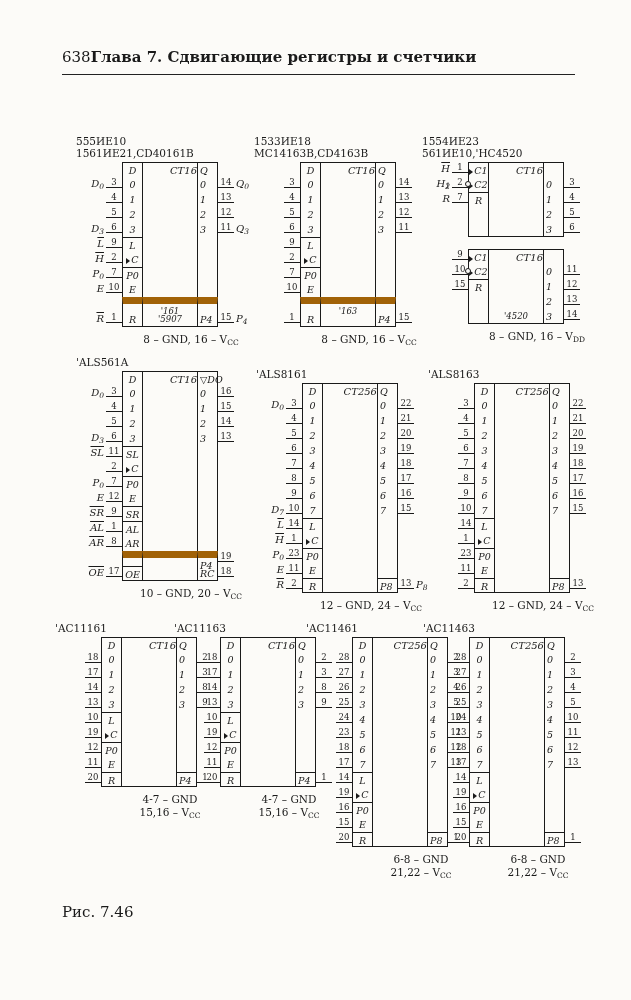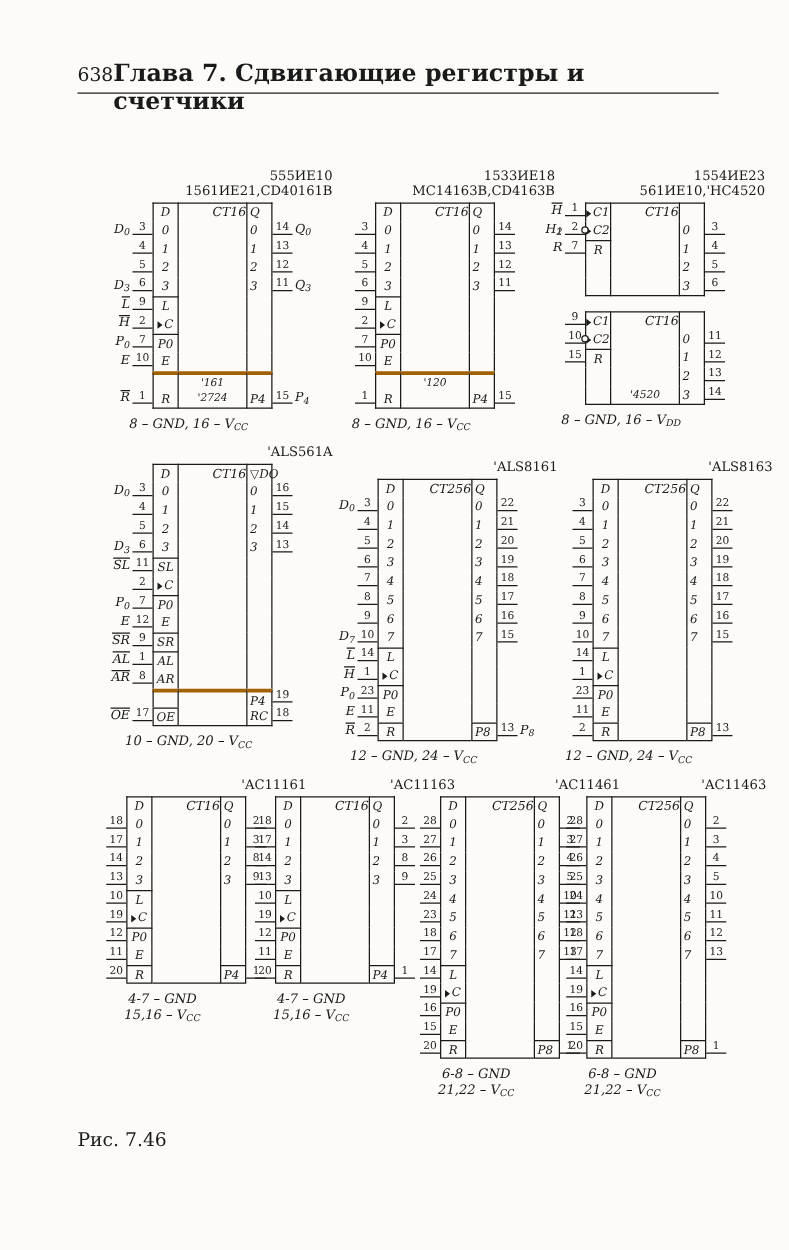--- a/index.html
+++ b/index.html
@@ -1,47 +1,47 @@
 <!DOCTYPE html>
 <html><head>
 <meta charset="utf-8">
 <style>
   *{margin:0;padding:0;box-sizing:border-box}
   html,body{width:631px;height:1000px}
   body{position:relative;background:#fcfbf8;color:#1a1a1a;font-family:"DejaVu Serif",serif;overflow:hidden}
   .hdr{position:absolute;left:62px;right:55px;top:48px;display:flex;align-items:baseline}
   .pagenum{font-size:15px}
-  .chap{font-size:19px;font-weight:bold}
+  .chap{font-size:15px;font-weight:bold}
   .rule{position:absolute;left:62px;right:56px;top:74px;border-top:1.6px solid #222}
   .figarea{position:absolute;inset:0}
   .caption{position:absolute;top:903px;left:62px;right:56px;text-align:left;font-size:15px}
 
   .chip{position:absolute}
-  .ctitle{margin-left:44px;width:98px;font-size:10.5px;line-height:12px;text-align:right}
+  .ctitle{margin-left:44px;width:98px;font-size:10.5px;line-height:12px;text-align:left}
   .ctitle div{white-space:nowrap;margin:0 -46px}
   .cbody{margin-top:3px}
   .cbody.gap{margin-top:12px}
   .crow{display:flex;height:15px}
   .crow span{display:block}
   .extl,.extr{width:28px;font-style:italic;font-size:10px;line-height:14px;align-self:flex-start;white-space:nowrap}
   .extl{text-align:right;padding-right:2px}
   .extr{text-align:left;padding-left:2px}
   .pinl,.pinr{width:16px;height:11px;align-self:flex-start;font-size:8.5px;line-height:11px;text-align:center}
   .stub{border-bottom:1.2px solid #1a1a1a}
   .cl,.cm,.cr{height:15px;font-style:italic;font-size:9.5px;line-height:15px}
   .cl{width:21px;border-left:1.4px solid #1a1a1a;border-right:1px solid #1a1a1a;position:relative;text-align:center}
   .cm{width:54px;text-align:center}
   .cr{width:21px;border-right:1.4px solid #1a1a1a;border-left:1px solid #1a1a1a;text-align:left;padding-left:2px;white-space:nowrap}
   .first .cl,.first .cm,.first .cr{border-top:1.4px solid #1a1a1a}
   .last .cl,.last .cm,.last .cr{border-bottom:1.4px solid #1a1a1a}
   .cl.sep,.cr.sep{border-top:1px solid #1a1a1a}
-  .hs .cl,.hs .cm,.hs .cr{border-top:3px solid #a16207}
+  .hs .cl,.hs .cm,.hs .cr{border-top:7px solid #a16207}
   .fn{display:block;font-size:10px;text-align:right}
   .midtxt{display:block;font-size:8.5px;text-align:center;line-height:14px}
-  .cnote{margin-left:24px;width:98px;margin-top:6px;font-size:10.5px;font-style:italic;text-align:center}
+  .cnote{margin-left:64px;width:98px;margin-top:6px;font-size:10.5px;text-align:center}
   .cnote div{white-space:nowrap;margin:0 -46px;line-height:13px}
   sub{font-size:7.5px;vertical-align:-2px}
   .ov{text-decoration:overline}
   .wedge{display:inline-block;width:0;height:0;border-left:4.5px solid #1a1a1a;border-top:3.5px solid transparent;border-bottom:3.5px solid transparent;margin-right:1px;vertical-align:middle}
   .bub{position:absolute;left:-4px;top:4px;width:6px;height:6px;border:1px solid #1a1a1a;border-radius:50%;background:#fcfbf8}
 </style>
 </head>
 <body>
 
 <div class="hdr">
@@ -155,21 +155,21 @@
           <span class="pinr"></span>
           <span class="extr"></span>
         </div>
         <div class="crow last">
           <span class="extl">
             <span class="ov">R</span>
           </span>
           <span class="pinl stub">1</span>
           <span class="cl">R</span>
           <span class="cm">
-            <span class="midtxt">'2724</span>
+            <span class="midtxt">'5907</span>
           </span>
           <span class="cr">P4</span>
           <span class="pinr stub">15</span>
           <span class="extr">P<sub>4</sub></span>
         </div>
       </div>
       <div class="cnote">
         <div>8 – GND, 16 – V<sub>CC</sub></div>
       </div>
     </div>
@@ -260,21 +260,21 @@
           <span class="cm"></span>
           <span class="cr"></span>
           <span class="pinr"></span>
           <span class="extr"></span>
         </div>
         <div class="crow hs">
           <span class="extl"></span>
           <span class="pinl"></span>
           <span class="cl"></span>
           <span class="cm">
-            <span class="midtxt">'120</span>
+            <span class="midtxt">'163</span>
           </span>
           <span class="cr"></span>
           <span class="pinr"></span>
           <span class="extr"></span>
         </div>
         <div class="crow last">
           <span class="extl"></span>
           <span class="pinl stub">1</span>
           <span class="cl">R</span>
           <span class="cm"></span>

